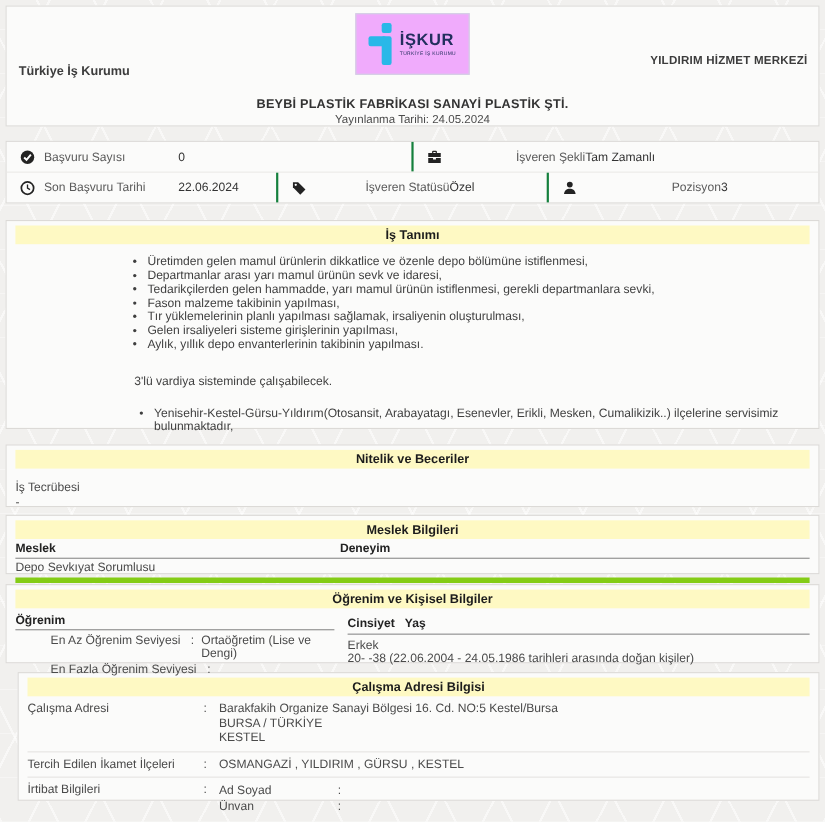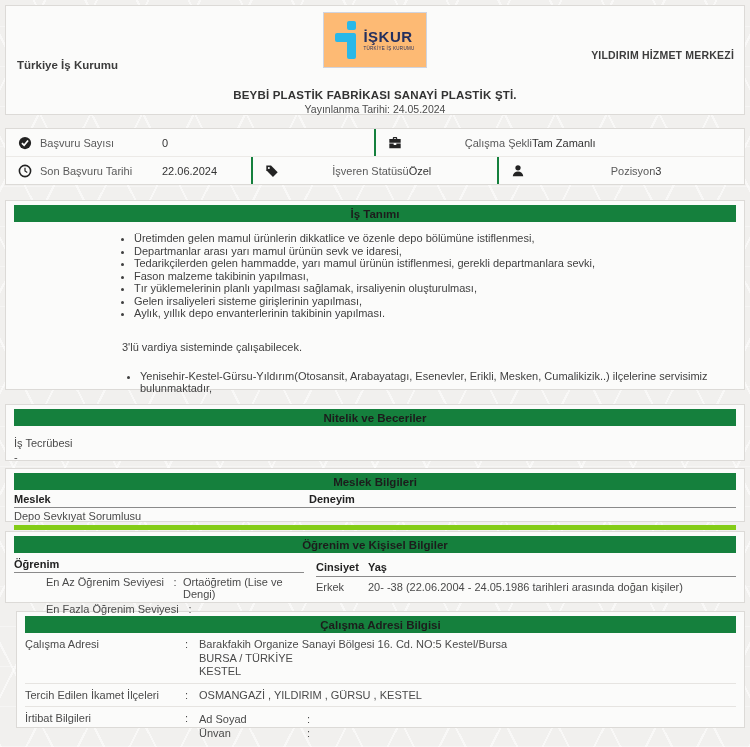--- a/index.html
+++ b/index.html
@@ -18,21 +18,21 @@
     background:#fbfbfa;
     border:1px solid #dcdad7;
     margin:0 5px;
   }
   
   .hdr{ height:110px; margin-top:5px; position:relative; }
   .hdr-org{ position:absolute; left:11px; top:53px; font-weight:bold; font-size:11.5px; color:#3c3c3c; }
   .hdr-office{ position:absolute; right:10px; top:43px; font-weight:bold; font-size:10.5px; color:#3c3c3c; letter-spacing:.2px;}
   .logo-box{
     position:absolute; left:50%; top:6px; transform:translateX(-50%);
-    width:104px; height:56px; background:#fdba74; border:1px solid #cfd4e0;
+    width:104px; height:56px; background:#f0abfc; border:1px solid #cfd4e0;
     display:flex; align-items:center; justify-content:center; gap:6px;
   }
   .logo-mark{ width:22px; height:38px; position:relative; }
   .logo-mark .dot{ position:absolute; right:1px; top:0; width:9px; height:9px; background:#29b8e8; border-radius:2px;}
   .logo-mark .stem{ position:absolute; right:1px; top:12px; width:9px; height:26px; background:#29b8e8; border-radius:2px;}
   .logo-mark .arm{ position:absolute; left:0; top:12px; width:16px; height:9px; background:#29b8e8; border-radius:2px;}
   .logo-text{ display:flex; flex-direction:column; line-height:1; }
   .logo-brand{ font-weight:bold; font-size:15px; color:#232f5e; letter-spacing:.5px;}
   .logo-sub{ font-size:4.5px; color:#232f5e; margin-top:3px; letter-spacing:.3px;}
   .hdr-title{ position:absolute; left:0; right:0; top:83px; text-align:center;
@@ -43,21 +43,21 @@
   .stats-row{ flex:1; display:flex; align-items:center; }
   .stats-row + .stats-row{ border-top:1px solid #eceae7; }
   .stat{ flex:1; display:flex; align-items:center; padding-left:12px; height:100%;}
   .stat + .stat{ border-left:2px solid #15803d;text-align:right; }
   .stat .icn{ width:15px; height:15px; flex:0 0 15px; display:flex; align-items:center; }
   .stat .lbl{ color:#5a5a5a; margin-left:7px; width:122px; }
   .stat .val{ color:#333; }
   .icn svg{ width:14px; height:14px; fill:#232323; }
   
   .secbar{
-    margin:4px 8px 0; height:17px; background:#15803d;
+    margin:4px 8px 0; height:17px; background:#fef9c3;
     display:flex; align-items:center; justify-content:center;
     font-weight:bold; font-size:11.5px; color:#1c1c1c;
   }
   .job{ margin-top:15px; height:190px; }
   .job ul{ margin:10px 0 0 116px; padding:0; list-style-position:outside; padding-left:12px; color:#3f3f3f;}
   .job li{ line-height:12.5px; }
   .job .para{ margin:21px 0 0 116px; color:#3f3f3f; }
   .job ul.extra{ margin-top:17px; margin-left:122px; }
   
   .qual{ margin-top:14px; height:57px; }
@@ -72,21 +72,21 @@
   .edu{ margin-top:9px; height:72px; }
   .edu-body{ display:flex; padding:5px 8px 0; }
   .edu-left{ width:290px; }
   .edu-left .head{ font-weight:bold; color:#222; border-bottom:1px solid #8a8a8a; padding-bottom:2px; }
   .edu-line{ display:flex; margin-top:3px; color:#4a4a4a;}
   .edu-line .l{ width:135px;margin-left:32px; }
   .edu-line .c{ width:18px; text-align:center;}
   .edu-right{ flex:1; margin-left:12px; padding-top:3px;}
   .edu-right .head{ display:flex; font-weight:bold; color:#222; border-bottom:1px solid #8a8a8a; padding-bottom:3px;}
   .edu-right .head .g{ width:52px; }
-  .edu-right .row{ display:flex; margin-top:4px; color:#4a4a4a;}
+  .edu-right .row{ display:flex; margin-top:4px; color:#4a4a4a;flex-direction:column;}
   .edu-right .row .g{ width:52px; }
   
   .addr{ margin-top:8px; height:117px;margin-left:16px; }
   .addr-row{ display:flex; margin:0 8px; padding:5px 0 4px; }
   .addr-row + .addr-row{ border-top:1px solid #e6e4e1; }
   .addr-row .l{ width:160px; color:#4a4a4a; }
   .addr-row .c{ width:14px; color:#4a4a4a; }
   .addr-row .v{ flex:1; color:#4a4a4a; line-height:13.5px; }
   .contact-line{ display:flex; line-height:14px; }
   .contact-line .cl{ width:108px; }
@@ -126,21 +126,21 @@
         </span>
         <span class="lbl">Başvuru Sayısı</span>
         <span class="val">0</span>
       </div>
       <div class="stat">
         <span class="icn">
           <svg viewBox="0 0 16 16">
               <path d="M5.5 3.5V2.2c0-.6.4-1 1-1h3c.6 0 1 .4 1 1v1.3h4v4.2H1.5V3.5h4zm1.3 0h2.4V2.5H6.8v1zM1.5 8.7h5v1.6h3V8.7h5v5.2h-13z"></path>
             </svg>
         </span>
-        <span class="lbl">Çalışma Şekli</span>
+        <span class="lbl">İşveren Şekli</span>
         <span class="val">Tam Zamanlı</span>
       </div>
     </div>
     <div class="stats-row">
       <div class="stat">
         <span class="icn">
           <svg viewBox="0 0 16 16">
               <circle cx="8" cy="8" r="6.4" fill="none" stroke="#232323" stroke-width="1.8"></circle>
               <path d="M8 4.2V8l2.6 1.6" fill="none" stroke="#232323" stroke-width="1.4"></path>
             </svg>

